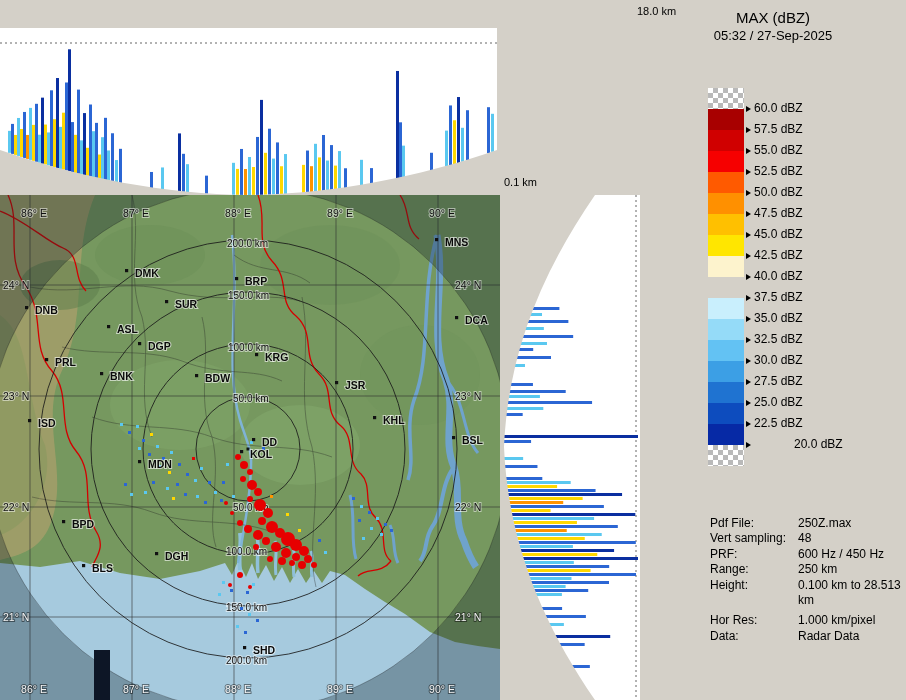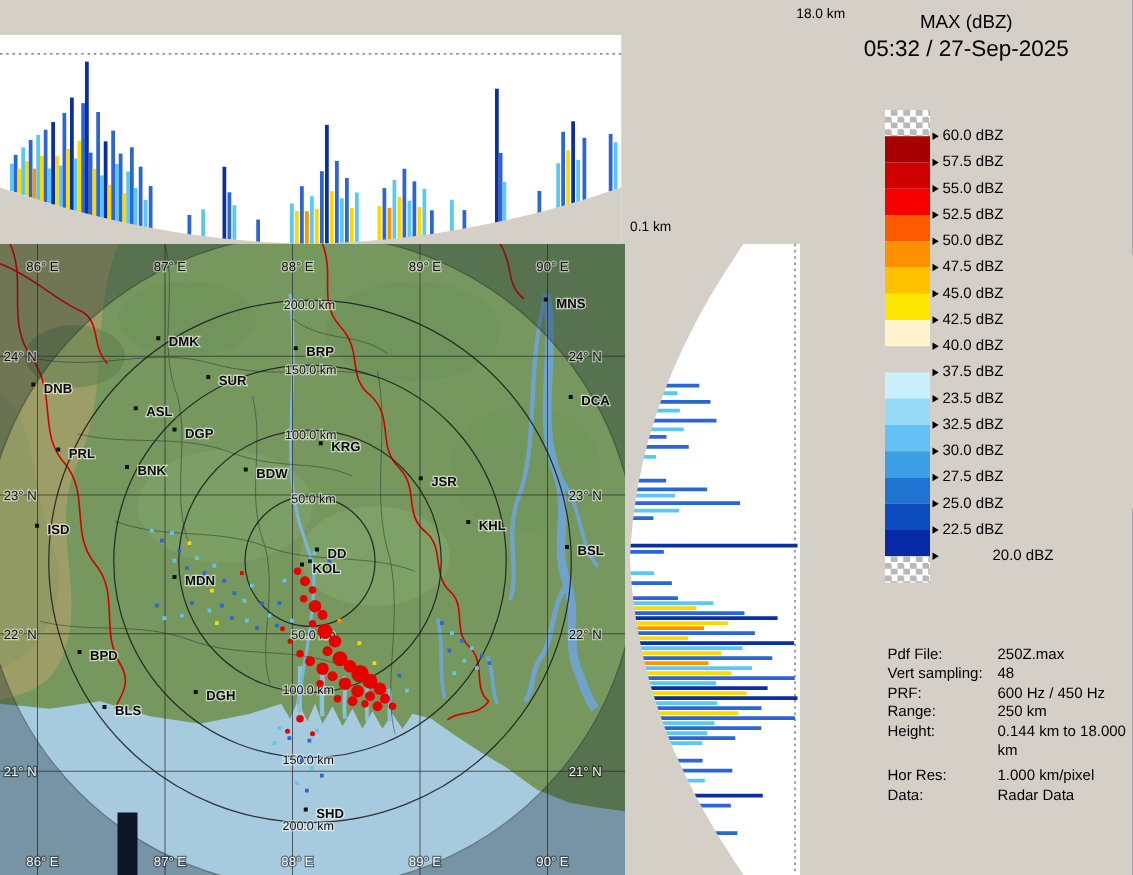--- a/index.html
+++ b/index.html
@@ -13,21 +13,21 @@
   svg { display:block; }
 
   
   .axis-label { position:absolute; font-size:11px; color:#000; white-space:nowrap; }
   #top-height-label { left:637px; top:5px; }
   #base-height-label { left:504px; top:176px; }
 
   
   #hdr { position:absolute; left:648px; top:8px; width:250px; text-align:center; line-height:1.3; }
   #hdr .t1 { font-size:15px; }
-  #hdr .t2, #hdr .t3 { font-size:18px; }
+  #hdr .t2, #hdr .t3 { font-size:13px; }
 
   #legend { position:absolute; left:640px; top:0; width:266px; height:700px; }
   .lg-block { position:absolute; left:68px; width:36px; height:21px; }
   .checker { background:repeating-conic-gradient(#b9b9b9 0% 25%, #ffffff 0% 50%) 0 0 / 10px 10px; }
   .lg-row-label { position:absolute; left:114px; font-size:12px; white-space:nowrap; }
   .lg-tick { position:absolute; left:106px; width:0; height:0;
              border-left:5px solid #000; border-top:3px solid transparent; border-bottom:3px solid transparent; }
 
   #info { position:absolute; left:710px; top:516px; width:192px; font-size:12px; }
   .info-row { display:grid; grid-template-columns:88px 1fr; line-height:15.4px; }
@@ -492,21 +492,21 @@
       <div class="lg-tick" style="top: 232px;"></div>
       <div class="lg-block" style="background: rgb(255, 230, 0); top: 235px;"></div>
       <div class="lg-row-label" style="top: 248px;">42.5 dBZ</div>
       <div class="lg-tick" style="top: 253px;"></div>
       <div class="lg-block" style="background: rgb(253, 243, 205); top: 256px;"></div>
       <div class="lg-row-label" style="top: 269px;">40.0 dBZ</div>
       <div class="lg-tick" style="top: 274px;"></div>
       <div class="lg-row-label" style="top: 290px;">37.5 dBZ</div>
       <div class="lg-tick" style="top: 295px;"></div>
       <div class="lg-block" style="background: rgb(201, 239, 253); top: 298px;"></div>
-      <div class="lg-row-label" style="top: 311px;">23.5 dBZ</div>
+      <div class="lg-row-label" style="top: 311px;">35.0 dBZ</div>
       <div class="lg-tick" style="top: 316px;"></div>
       <div class="lg-block" style="background: rgb(149, 219, 248); top: 319px;"></div>
       <div class="lg-row-label" style="top: 332px;">32.5 dBZ</div>
       <div class="lg-tick" style="top: 337px;"></div>
       <div class="lg-block" style="background: rgb(99, 194, 243); top: 340px;"></div>
       <div class="lg-row-label" style="top: 353px;">30.0 dBZ</div>
       <div class="lg-tick" style="top: 358px;"></div>
       <div class="lg-block" style="background: rgb(60, 159, 229); top: 361px;"></div>
       <div class="lg-row-label" style="top: 374px;">27.5 dBZ</div>
       <div class="lg-tick" style="top: 379px;"></div>
@@ -535,21 +535,21 @@
         <div class="info-row">
           <span class="lbl">PRF:</span>
           <span class="val">600 Hz / 450 Hz</span>
         </div>
         <div class="info-row">
           <span class="lbl">Range:</span>
           <span class="val">250 km</span>
         </div>
         <div class="info-row">
           <span class="lbl">Height:</span>
-          <span class="val">0.144 km to 18.000 km</span>
+          <span class="val">0.100 km to 28.513 km</span>
         </div>
         <div class="info-row gap">
           <span class="lbl">Hor Res:</span>
           <span class="val">1.000 km/pixel</span>
         </div>
         <div class="info-row">
           <span class="lbl">Data:</span>
           <span class="val">Radar Data</span>
         </div>
       </div>

